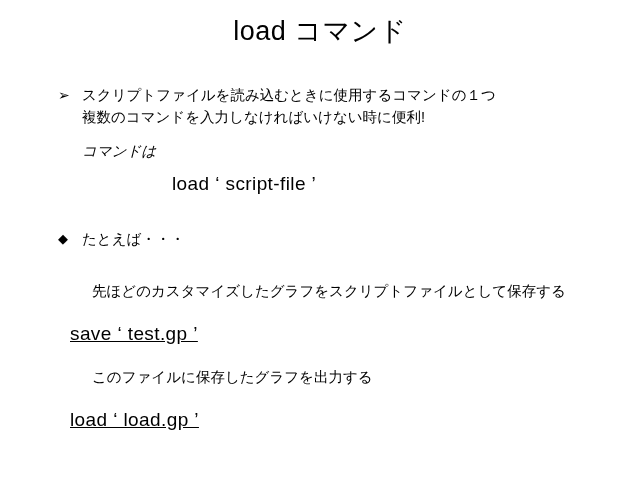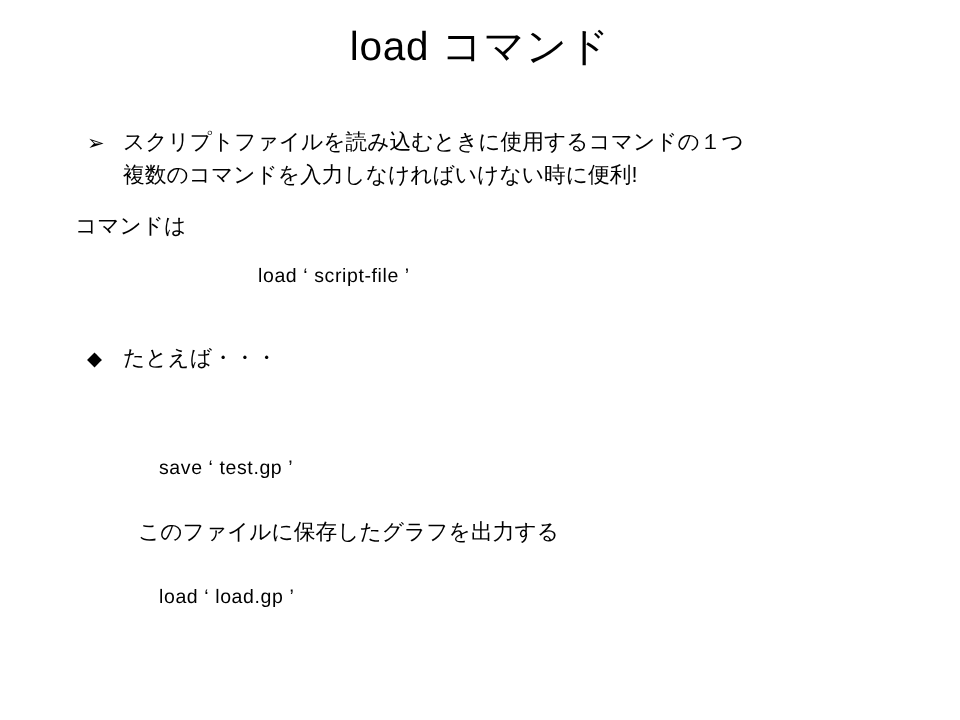--- a/index.html
+++ b/index.html
@@ -54,26 +54,26 @@
   }
   .bullet-text {
     font-size: 14.5px;
     line-height: 22px;
     white-space: pre-line;
   }
   .sub-line {
     font-size: 14.5px;
     line-height: 22px;
   }
-  .indent-1 { padding-left: 50px; }
+  .indent-1 { padding-left: 82px; font-style: italic; }
   .indent-2 { padding-left: 92px; }
-  .indent-3 { padding-left: 106px; }
+  .indent-3 { padding-left: 70px; text-decoration: underline; }
   .indent-code { padding-left: 172px; }
   .code {
-    font-size: 13px;
+    font-size: 19px;
     line-height: 20px;
     letter-spacing: 0.4px;
   }
   .gap-sm { height: 12px; }
   .gap-md { height: 22px; }
   .gap-lg { height: 30px; }
   .gap-xl { height: 34px; }
 </style>
 </head>
 <body>
@@ -100,20 +100,21 @@
 
     <div class="gap-xl"></div>
 
     <div class="bullet-row">
       <span class="bullet-mark diamond">◆</span>
       <span class="bullet-text">たとえば・・・</span>
     </div>
 
     <div class="gap-lg"></div>
 
+    <div class="sub-line indent-2">先ほどのカスタマイズしたグラフをスクリプトファイルとして保存する</div>
 
     <div class="gap-md"></div>
 
     <div class="code indent-3">save ‘ test.gp ’</div>
 
     <div class="gap-md"></div>
 
     <div class="sub-line indent-2">このファイルに保存したグラフを出力する</div>
 
     <div class="gap-md"></div>

